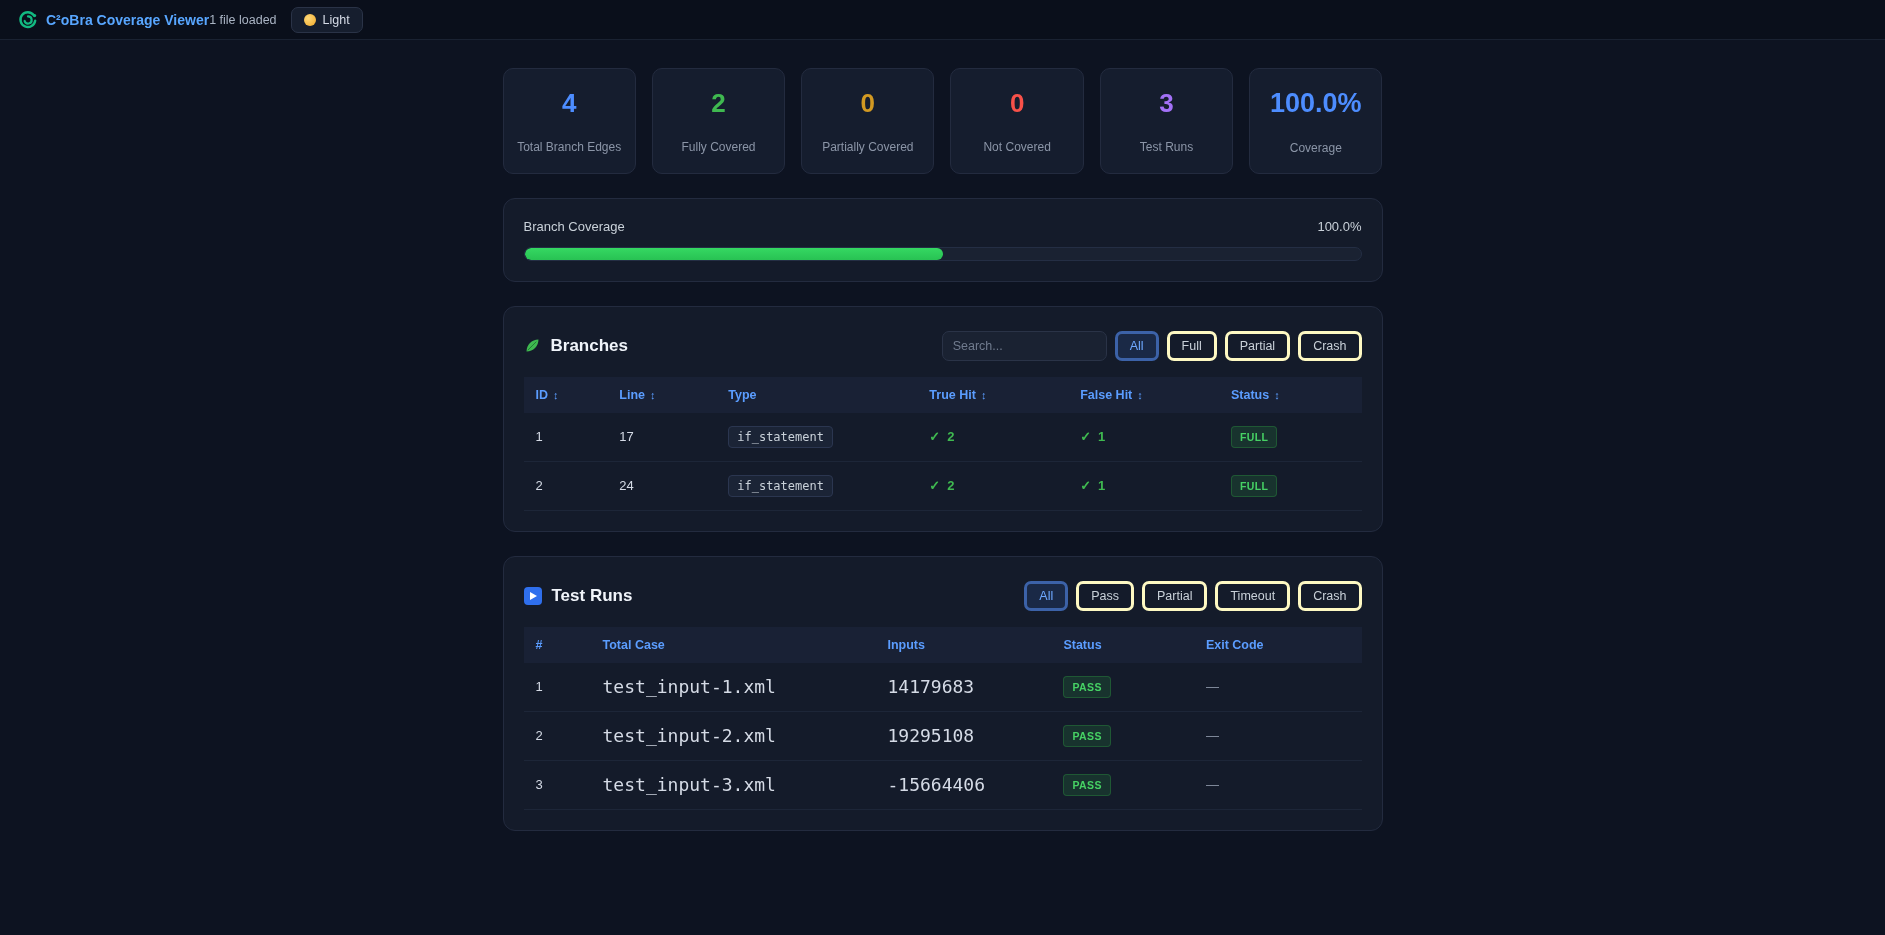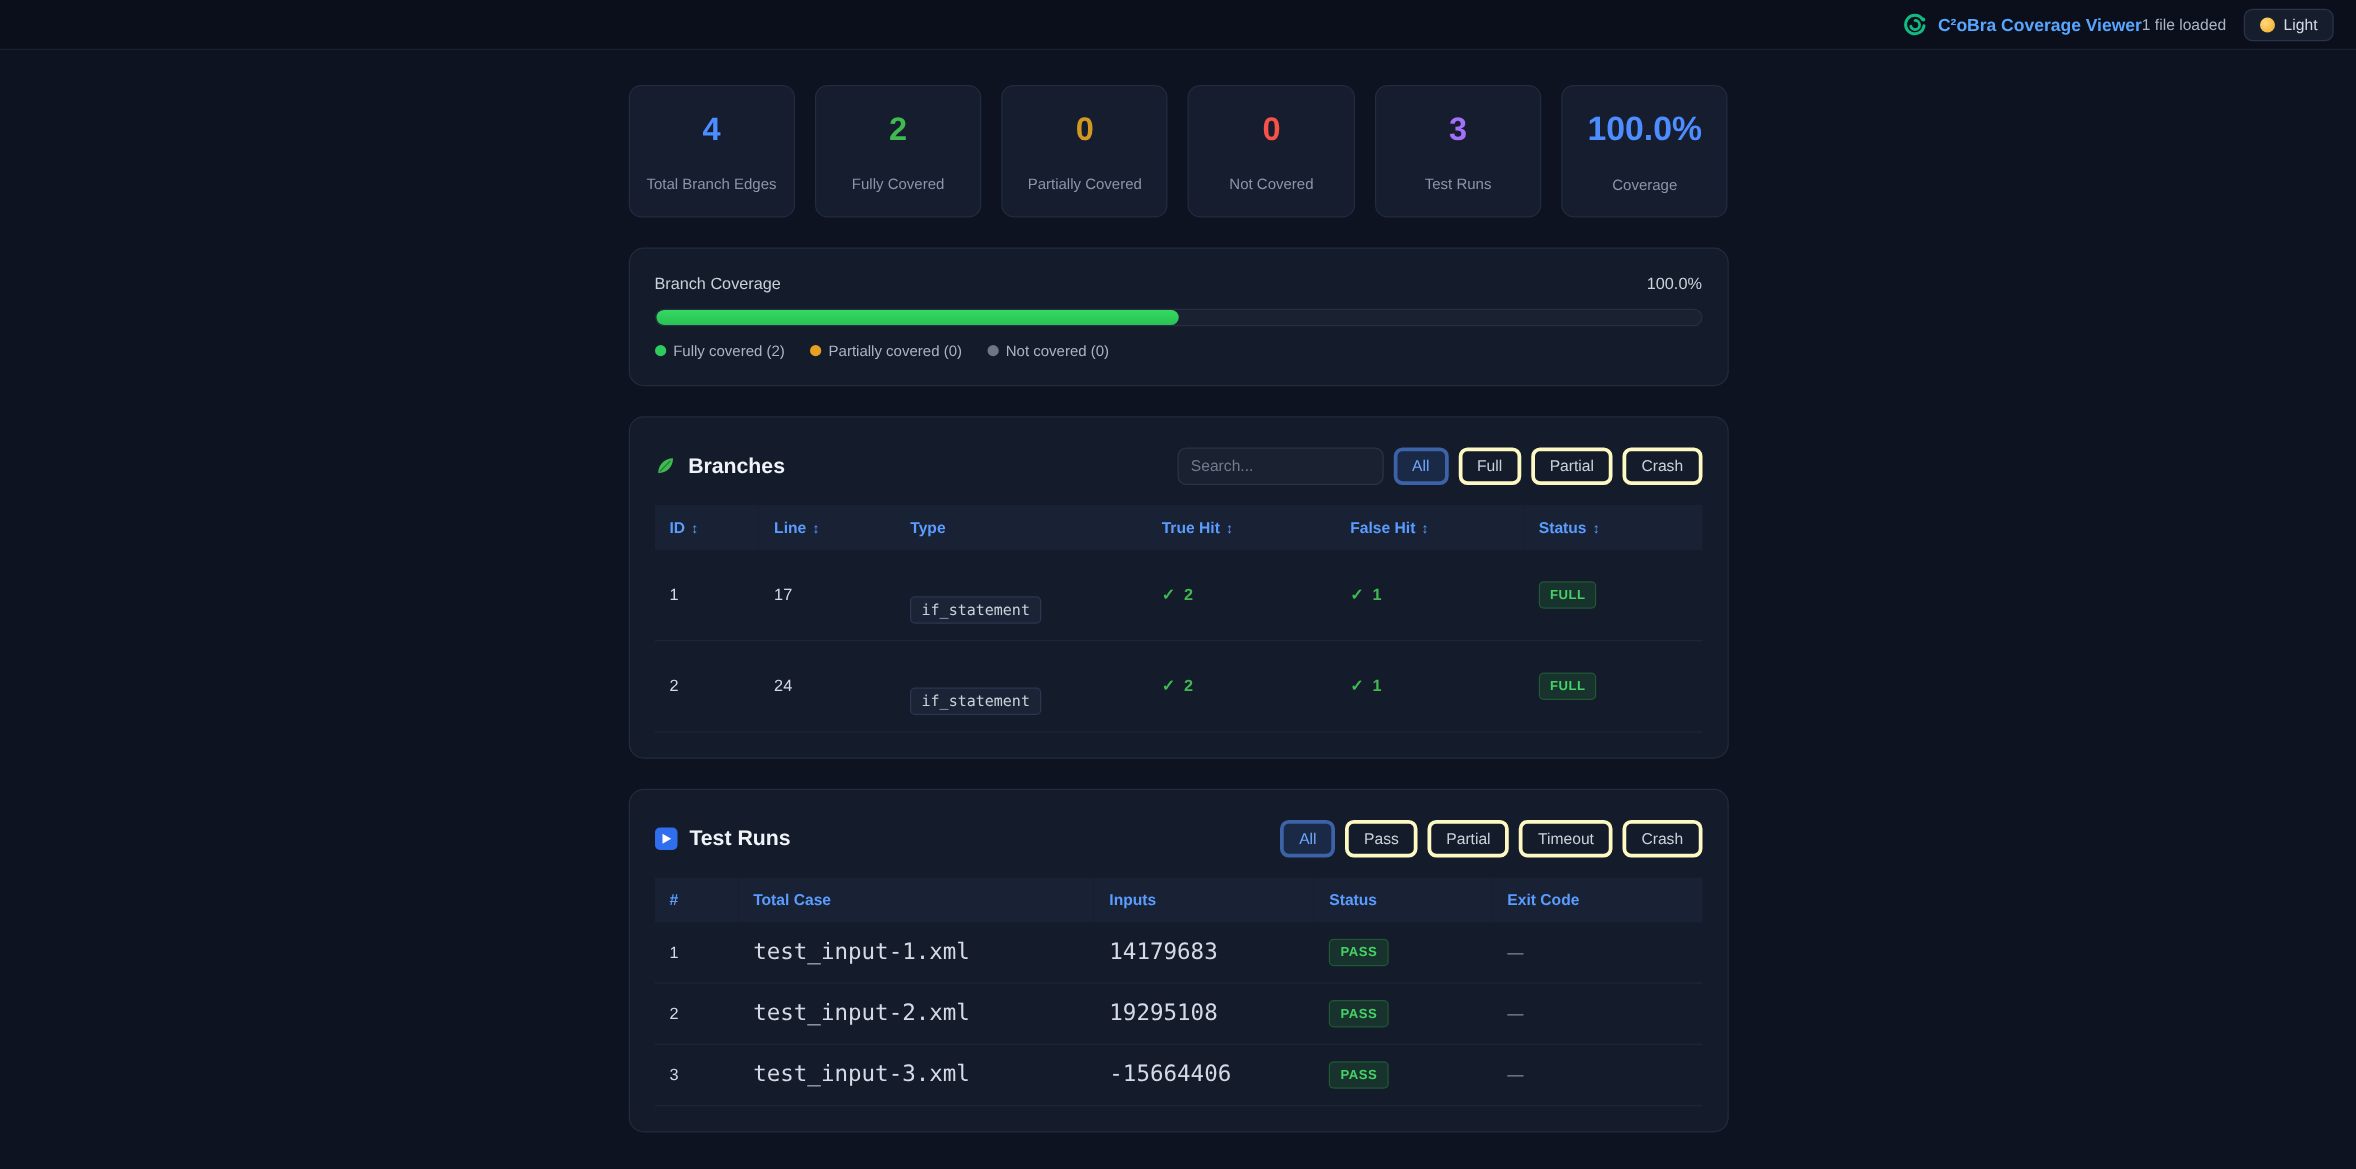--- a/index.html
+++ b/index.html
@@ -11,21 +11,21 @@
     min-height: 935px;
   }
 
   
   .app-header {
     height: 40px;
     background: #0a0f1b;
     border-bottom: 1px solid #1a2232;
     display: flex;
     align-items: center;
-    justify-content: flex-end;
+    justify-content: flex-start;
     padding: 4px 18px;
   }
   .header-left { display: flex; align-items: center; gap: 8px; }
   .app-title { color: #58a6ff; font-weight: bold; font-size: 14px; }
   .header-right { display: flex; align-items: center; gap: 14px; }
   .file-status { color: #aab4c4; font-size: 12.5px; }
   .theme-btn {
     display: inline-flex; align-items: center; gap: 7px;
     background: #161e2e;
     border: 1px solid #2a3347;
@@ -164,21 +164,20 @@
 
   .type-chip {
     display: inline-block;
     font-family: "DejaVu Sans Mono", monospace;
     font-size: 12px;
     color: #c9d1d9;
     background: #1b2436;
     border: 1px solid #2b3650;
     border-radius: 4px;
     padding: 3px 8px;
-    margin-top: 24px;
   }
 
   .hit-cell { color: #3fb950; font-weight: bold; font-size: 13px; }
   .check-icon { color: #3fb950; margin-right: 7px; font-weight: bold; }
 
   .badge {
     display: inline-block;
     font-size: 10.5px;
     font-weight: bold;
     letter-spacing: 0.4px;
@@ -262,34 +261,20 @@
   </div>
 
   <section class="panel">
     <div class="cov-head">
       <span class="cov-title">Branch Coverage</span>
       <span class="cov-percent">100.0%</span>
     </div>
     <div class="cov-bar-track">
       <div class="cov-bar-fill" style="width: 50%;"></div>
     </div>
-    <div class="cov-legend">
-      <span class="legend-item">
-        <span class="legend-dot" style="background: rgb(46, 204, 94);"></span>
-        <span>Fully covered (2)</span>
-      </span>
-      <span class="legend-item">
-        <span class="legend-dot" style="background: rgb(232, 160, 32);"></span>
-        <span>Partially covered (0)</span>
-      </span>
-      <span class="legend-item">
-        <span class="legend-dot" style="background: rgb(110, 118, 129);"></span>
-        <span>Not covered (0)</span>
-      </span>
-    </div>
   </section>
 
   <section class="panel">
     <div class="panel-head">
       <div class="panel-title">
         <span style="display:inline-flex;">
           <svg width="17" height="17" viewBox="0 0 20 20">
             <path d="M3 17 C3 9 9 3 17 3 C17 11 11 17 3 17 Z" fill="#3fb950"></path>
             <path d="M4.5 15.5 C8 12 11 9 14.5 5.5" fill="none" stroke="#1f7a33" stroke-width="1.1"></path>
           </svg>

